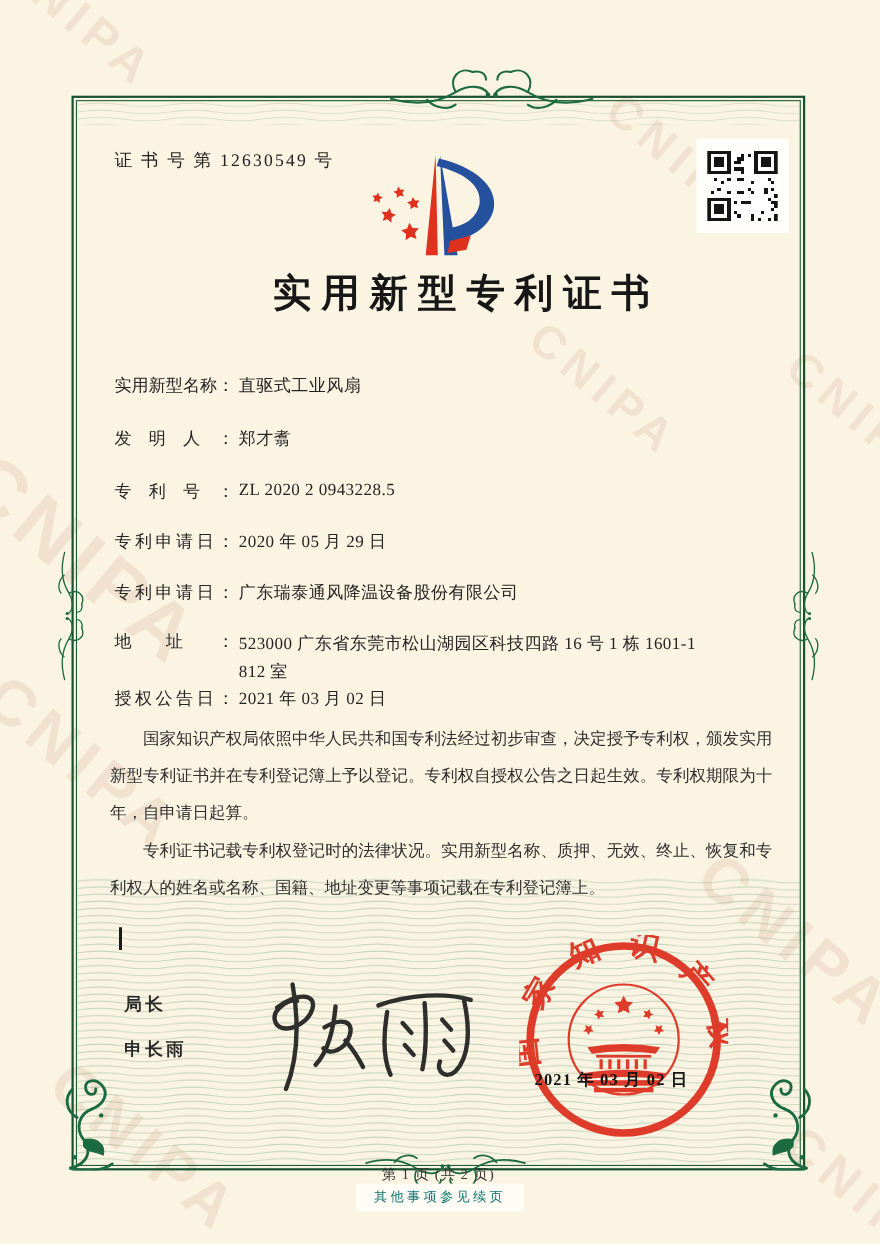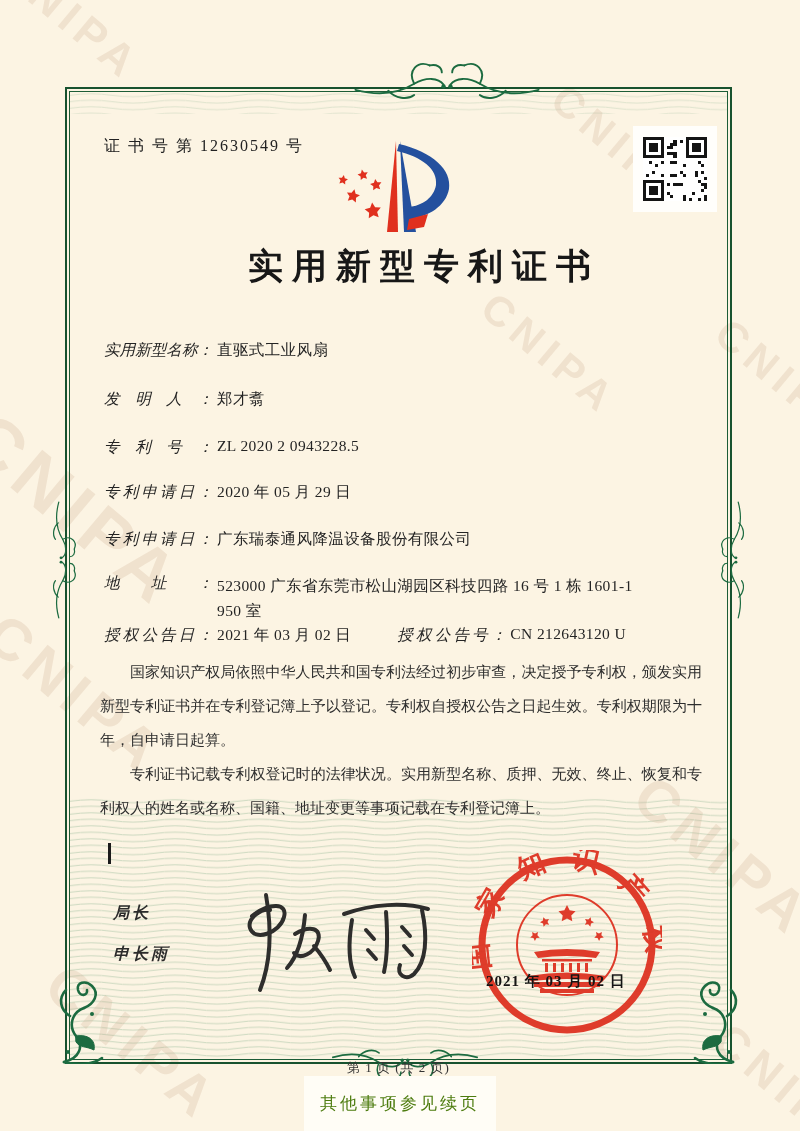--- a/index.html
+++ b/index.html
@@ -28,43 +28,43 @@
           letter-spacing:2px;}
   .logo{position:absolute;left:330px;top:132px;}
   .qrwrap{position:absolute;left:633px;top:126px;width:84px;height:86px;
           background:#fffefb;display:flex;align-items:center;justify-content:center;}
   .title{position:absolute;left:0;top:243px;width:800px;text-align:center;
          font-size:35px;font-weight:bold;color:#171717;letter-spacing:9px;padding-left:24px;}
 
   .row{position:absolute;left:104px;width:640px;font-size:15.5px;color:#242424;
        display:flex;align-items:flex-start;}
   .lbl{display:inline-block;width:109px;text-align:justify;text-align-last:justify;
-       flex:0 0 109px;font-style:italic;}
+       flex:0 0 109px;}
   .val{margin-left:4px;letter-spacing:0.4px;}
   .val2{width:436px;line-height:25px;}
   .pair2{display:flex;margin-left:46px;}
 
   .bodytext{position:absolute;left:100px;top:655px;width:602px;font-size:15px;
             line-height:34px;color:#2e2e2e;text-align:justify;}
   .bodytext p{margin:0;text-indent:2em;}
 
   .barcode{position:absolute;left:108px;top:843px;}
   .signerlbl{position:absolute;left:113px;font-size:16px;font-weight:600;color:#2b2b2b;
-             font-family:"Liberation Sans","DejaVu Sans",sans-serif;letter-spacing:3px;font-style:italic;}
+             font-family:"Liberation Sans","DejaVu Sans",sans-serif;letter-spacing:3px;}
   .sig{position:absolute;left:225px;top:880px;}
 
   .seal{position:absolute;left:472px;top:850px;z-index:5;}
   .sealdate{position:absolute;left:486px;top:972px;font-size:15px;font-weight:600;
             color:#141414;letter-spacing:1px;z-index:6;}
 
   .pageinfo{position:absolute;left:66px;top:1059px;width:665px;text-align:center;
             font-size:13px;color:#333;letter-spacing:1px;}
   .note{position:absolute;left:0;top:1076px;width:800px;text-align:center;z-index:6;}
-  .note span{display:inline-block;background:#fffdf6;padding:16px 16px;font-size:17px;
-             color:#4d7c0f;letter-spacing:3px;}
+  .note span{display:inline-block;background:#fffdf6;padding:4px 16px;font-size:12px;
+             color:#0f766e;letter-spacing:3px;}
 </style>
 </head>
 <body>
 
 <div class="page">
 
   <svg width="0" height="0" style="position:absolute" aria-hidden="true">
     <defs>
       <path id="star" d="M0,-1 L0.294,-0.405 0.951,-0.309 0.476,0.155 0.588,0.809 0,0.5 -0.588,0.809 -0.476,0.155 -0.951,-0.309 -0.294,-0.405 Z"></path>
       <g id="flourish" fill="none" stroke="#1c6b40" stroke-width="2.6" stroke-linecap="round">
@@ -232,29 +232,25 @@
     <div class="row" style="top:482px">
       <span class="lbl">专利申请日：</span>
       <span class="val">2020 年 05 月 29 日</span>
     </div>
     <div class="row" style="top:529px">
       <span class="lbl">专利申请日：</span>
       <span class="val">广东瑞泰通风降温设备股份有限公司</span>
     </div>
     <div class="row" style="top:573px">
       <span class="lbl">地址：</span>
-      <span class="val val2"><span>523000 广东省东莞市松山湖园区科技四路 16 号 1 栋 1601-1</span><br><span>950 室</span></span>
+      <span class="val val2"><span>523000 广东省东莞市松山湖园区科技四路 16 号 1 栋 1601-1</span><br><span>812 室</span></span>
     </div>
     <div class="row" style="top:625px">
       <span class="lbl">授权公告日：</span>
       <span class="val">2021 年 03 月 02 日</span>
-      <span class="pair2">
-        <span class="lbl">授权公告号：</span>
-        <span class="val">CN 212643120 U</span>
-      </span>
     </div>
 
     <div class="bodytext">
       <p>国家知识产权局依照中华人民共和国专利法经过初步审查，决定授予专利权，颁发实用新型专利证书并在专利登记簿上予以登记。专利权自授权公告之日起生效。专利权期限为十年，自申请日起算。</p>
       <p>专利证书记载专利权登记时的法律状况。实用新型名称、质押、无效、终止、恢复和专利权人的姓名或名称、国籍、地址变更等事项记载在专利登记簿上。</p>
     </div>
 
     <svg class="barcode" id="barcode" width="204" height="21" shape-rendering="crispEdges">
         <rect x="0" y="0" width="3" height="21" fill="#1b1b1b"></rect>
         <rect x="6" y="0" width="undefined" height="21" fill="#1b1b1b"></rect>

